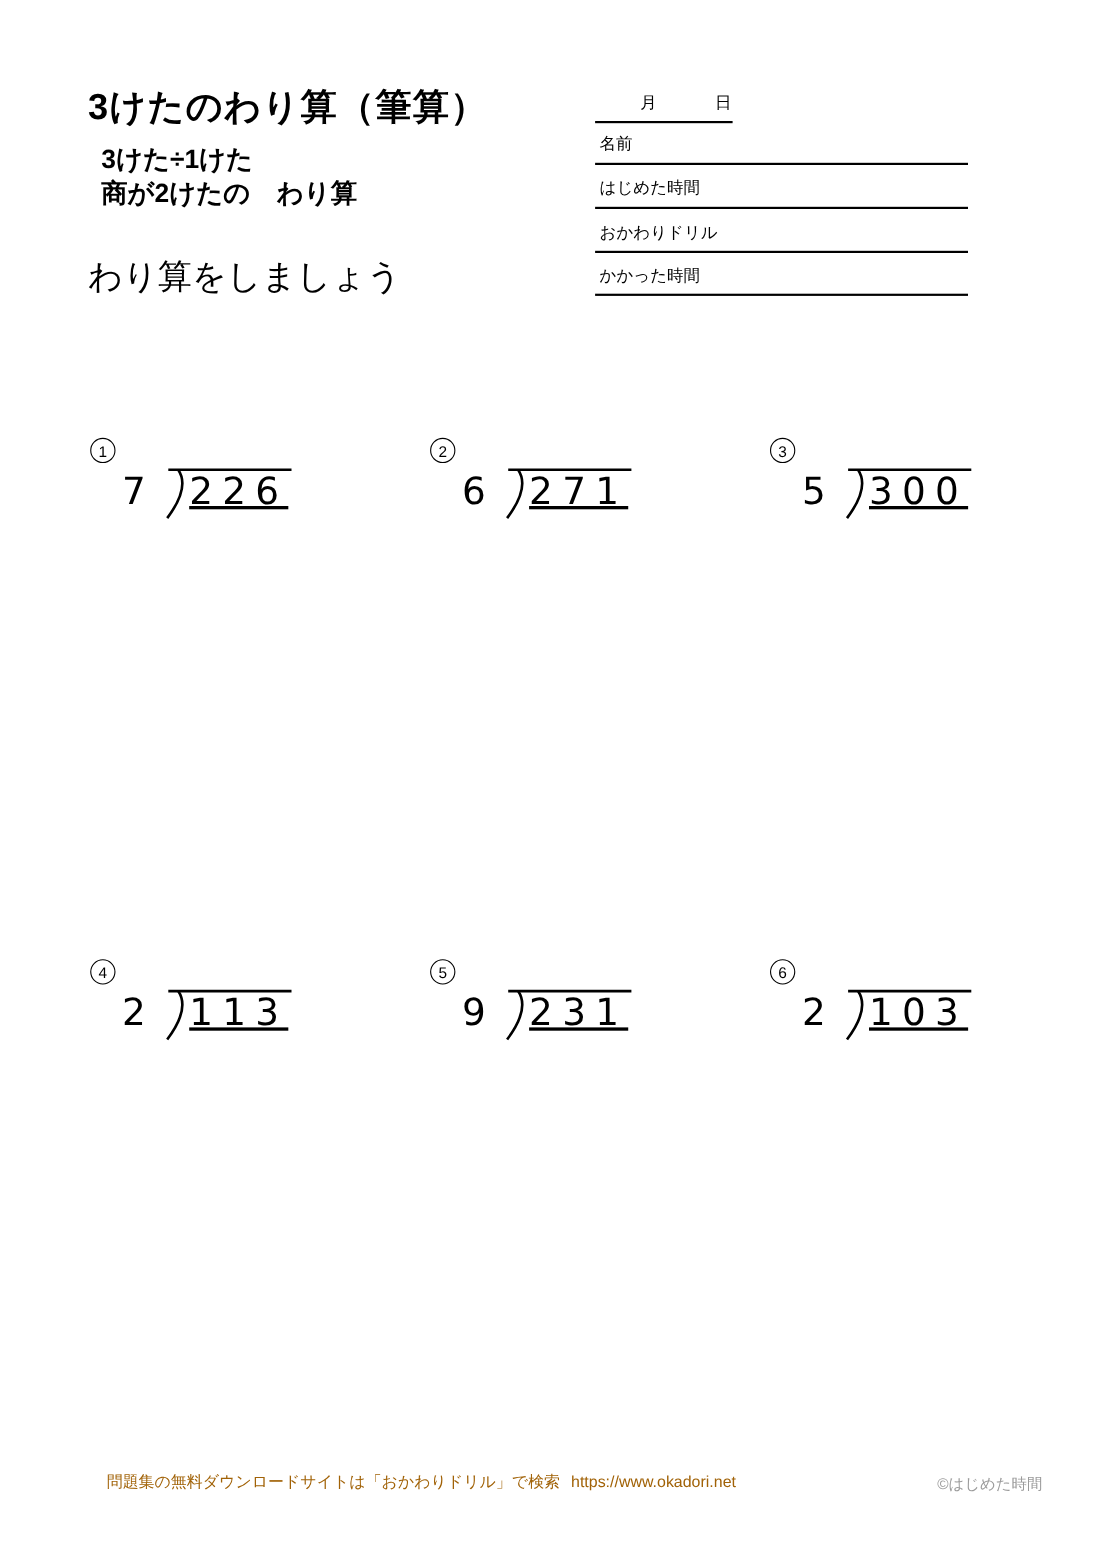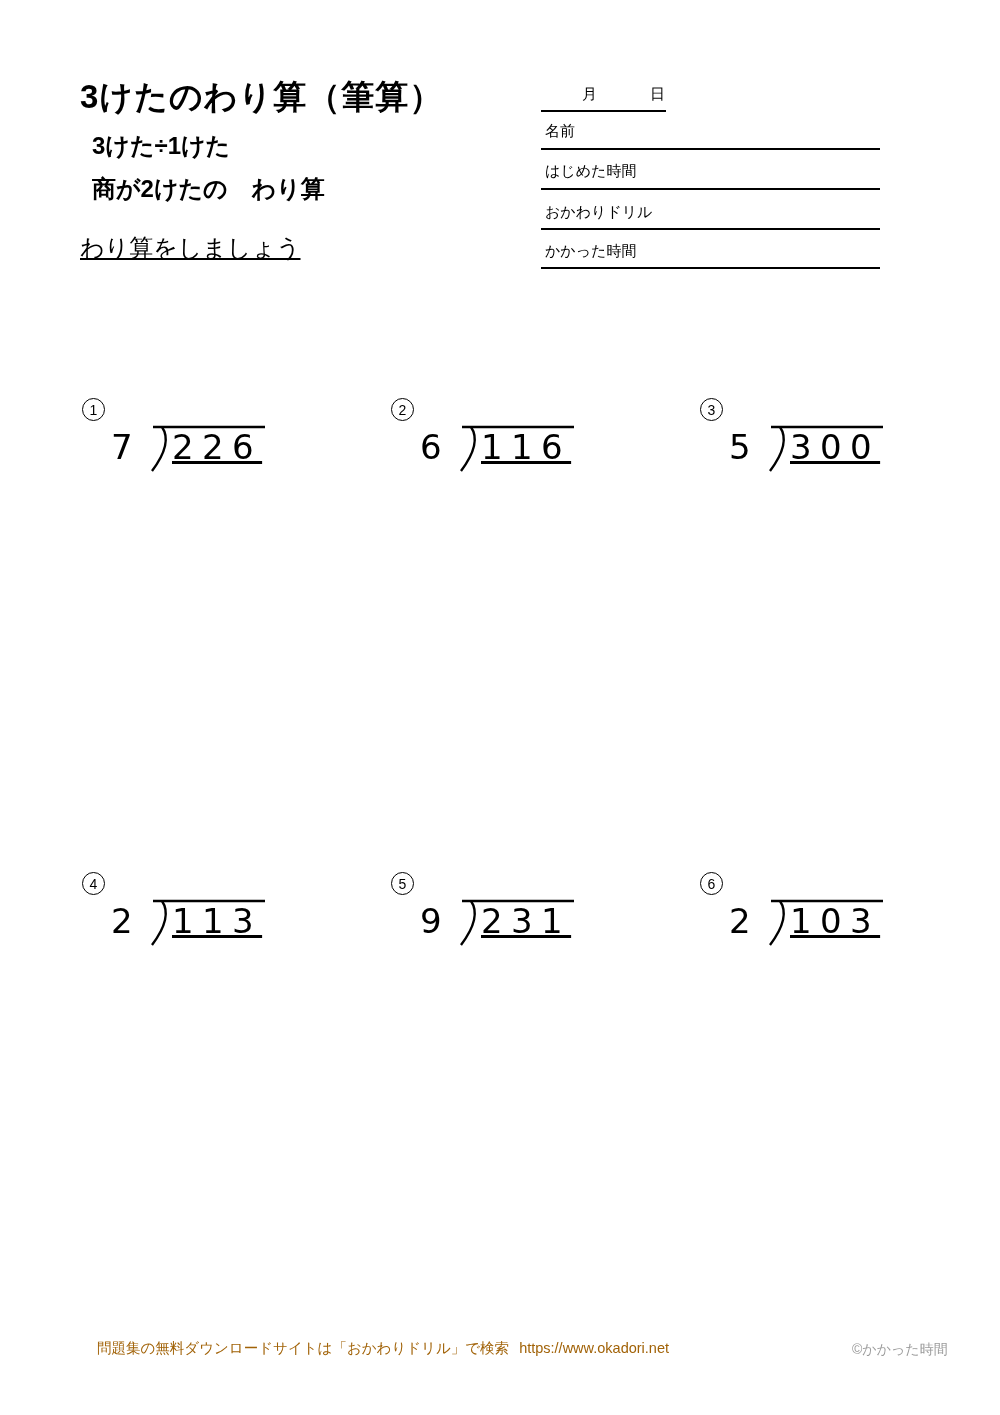--- a/index.html
+++ b/index.html
@@ -24,28 +24,27 @@
     letter-spacing: 1px;
     line-height: 1;
   }
   .subtitle {
     margin: 12px;
     font-weight: bold;
     font-size: 24px;
     line-height: 1;
   }
   .subtitle.s1 { position: absolute; left: 80px; top: 122px; }
-  .subtitle.s2 { position: absolute; left: 80px; top: 165px; }
+  .subtitle.s2 { position: absolute; left: 80px; top: 153px; }
   .instruction {
     position: absolute; left: 80px; top: 236px;
     margin: 0;
-    font-size: 24px;
+    font-size: 31px;
     font-weight: normal;
     line-height: 1;
-    text-decoration: underline;
   }
   
   .form-block { position: absolute; left: 541px; top: 78px; width: 339px; }
   .form-block .txt { position: absolute; font-size: 15px; line-height: 1; }
   .date-month { left: 41px; top: 8px; font-size: 16px; }
   .date-day   { left: 109px; top: 8px; font-size: 16px; }
   .rule {
     position: absolute;
     border-bottom: 2px solid #000;
     left: 0;
@@ -150,21 +149,21 @@
   <span class="digits dividend">226</span>
 </div>
 
 <div class="problem" style="left:391px; top:398px;">
   <div class="pnum">2</div>
   <span class="digits divisor">6</span>
   <svg class="bracket" viewBox="0 0 140 55">
     <line x1="11" y1="4" x2="123" y2="4" stroke="#000" stroke-width="2.4"></line>
     <path d="M 20,4 Q 31,20 10,48" fill="none" stroke="#000" stroke-width="2.4"></path>
   </svg>
-  <span class="digits dividend">116</span>
+  <span class="digits dividend">271</span>
 </div>
 
 <div class="problem" style="left:700px; top:398px;">
   <div class="pnum">3</div>
   <span class="digits divisor">5</span>
   <svg class="bracket" viewBox="0 0 140 55">
     <line x1="11" y1="4" x2="123" y2="4" stroke="#000" stroke-width="2.4"></line>
     <path d="M 20,4 Q 31,20 10,48" fill="none" stroke="#000" stroke-width="2.4"></path>
   </svg>
   <span class="digits dividend">300</span>
@@ -196,13 +195,13 @@
   <svg class="bracket" viewBox="0 0 140 55">
     <line x1="11" y1="4" x2="123" y2="4" stroke="#000" stroke-width="2.4"></line>
     <path d="M 20,4 Q 31,20 10,48" fill="none" stroke="#000" stroke-width="2.4"></path>
   </svg>
   <span class="digits dividend">103</span>
 </div>
 
 <div class="footer-left">
   <span>問題集の無料ダウンロードサイトは「おかわりドリル」で検索</span><span class="url">https://www.okadori.net</span>
 </div>
-<div class="footer-right">©かかった時間</div>
+<div class="footer-right">©はじめた時間</div>
 
 </body></html>

